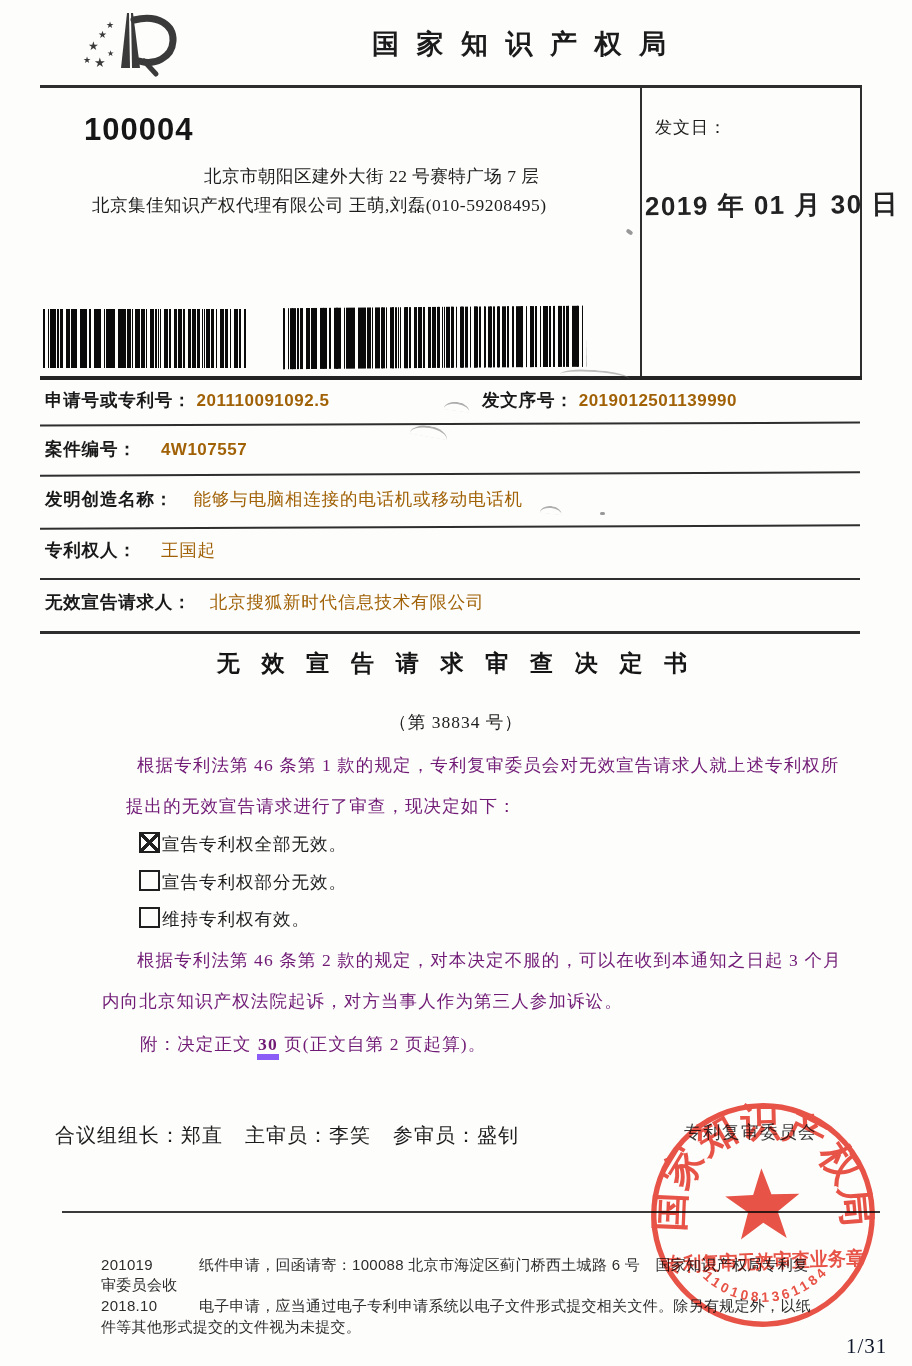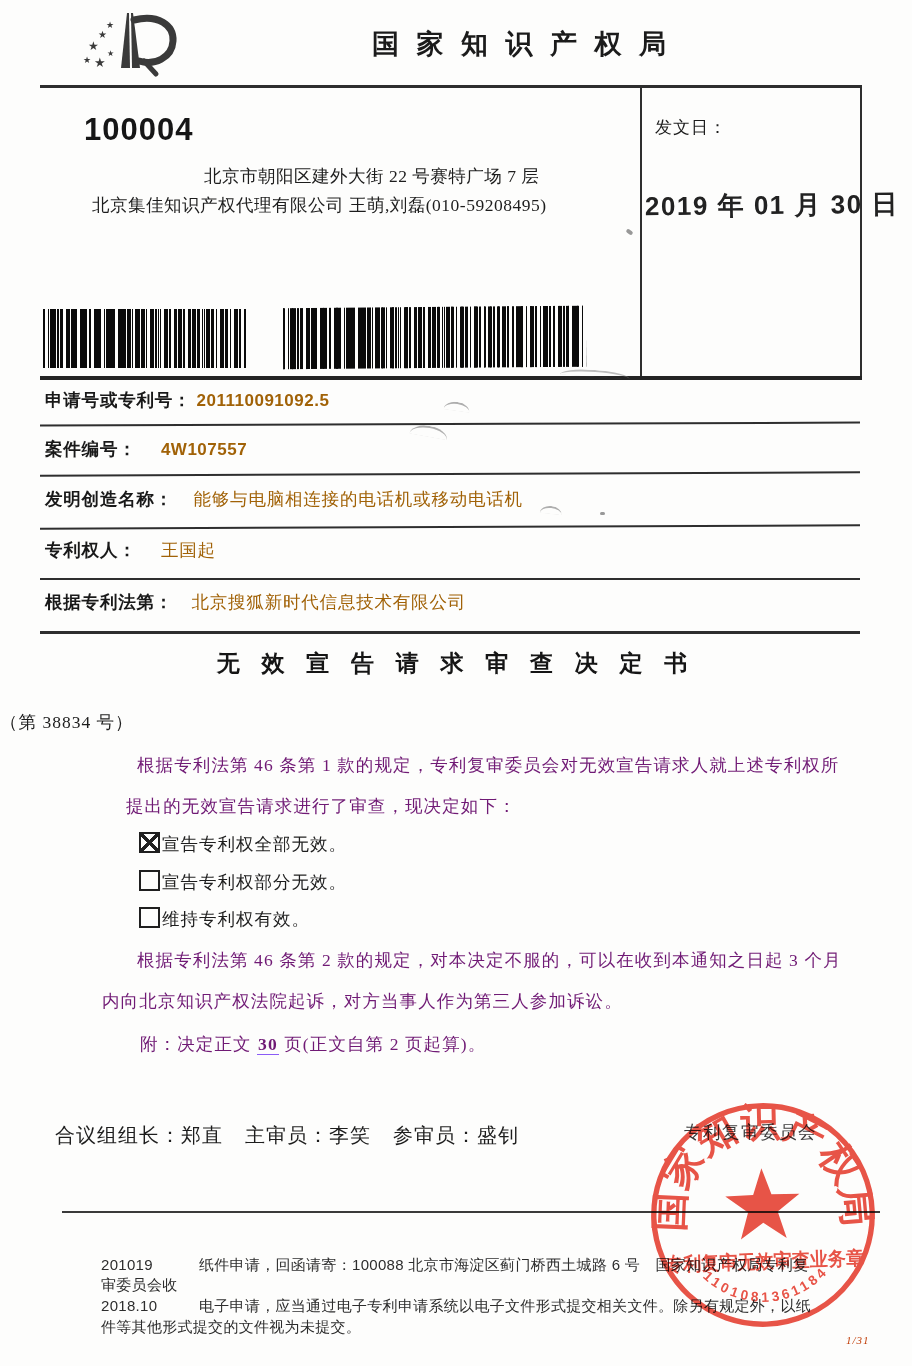--- a/index.html
+++ b/index.html
@@ -24,33 +24,33 @@
     background-image:
       repeating-linear-gradient(90deg,#0a0a0a 0 2px,transparent 2px 5px,#0a0a0a 5px 6px,transparent 6px 9px,#0a0a0a 9px 13px,transparent 13px 14px),
       repeating-linear-gradient(90deg,#0a0a0a 0 1px,transparent 1px 7px,#0a0a0a 7px 10px,transparent 10px 17px,#0a0a0a 17px 19px,transparent 19px 23px);
   }
   .frow{position:absolute;white-space:nowrap;font-size:17.5px;letter-spacing:0.8px;}
   .flabel{font-weight:bold;color:#191919;}
   .fval{color:#a16207;}
   .fval.num{font-weight:bold;font-family:"Liberation Sans","DejaVu Sans",sans-serif;font-size:17px;letter-spacing:0.5px;}
   .doc-title{left:0;top:648px;width:912px;text-align:center;font-size:23px;font-weight:bold;
     letter-spacing:8px;color:#151515;white-space:nowrap;}
-  .doc-no{left:0;top:710px;width:912px;text-align:left;font-size:17.5px;letter-spacing:1px;}
+  .doc-no{left:0;top:710px;width:912px;text-align:center;font-size:17.5px;letter-spacing:1px;}
   .bodyline{position:absolute;font-size:17.5px;letter-spacing:1.1px;white-space:nowrap;color:#701a75;}
   .opt{position:absolute;left:139px;font-size:17.5px;letter-spacing:1px;white-space:nowrap;}
   .cb{display:inline-block;width:17px;height:17px;border:2px solid #1f1f1f;vertical-align:-3px;margin-right:2px;background:#fdfdfc;}
   .cb.checked{background-image:
       linear-gradient(to bottom right,transparent 44%,#1f1f1f 44% 56%,transparent 56%),
       linear-gradient(to bottom left,transparent 44%,#1f1f1f 44% 56%,transparent 56%);}
-  .u{text-decoration:none;border-bottom:1px solid #8b5cf6;font-weight:bold;padding:0 1px;}
+  .u{text-decoration:none;border-bottom:6px solid #8b5cf6;font-weight:bold;padding:0 1px;}
   .panel-line{left:55px;top:1122px;font-size:20px;letter-spacing:1px;white-space:nowrap;}
   .panel-line .gap{display:inline-block;width:22px;}
   .committee{left:684px;top:1120px;font-size:17.5px;letter-spacing:1.5px;color:#3b3b3b;white-space:nowrap;}
   .footer{font-family:"Liberation Sans","DejaVu Sans",sans-serif;font-size:15px;color:#2d2d2d;letter-spacing:0.3px;white-space:nowrap;margin-top:40px;}
-  .pageno{left:846px;top:1334px;font-size:11px;color:#c2410c;letter-spacing:1px;font-style:italic;}
+  .pageno{left:846px;top:1334px;font-size:21px;color:#0f172a;letter-spacing:1px;}
   .stamp-wrap{left:646px;top:1098px;width:234px;height:234px;mix-blend-mode:multiply;opacity:0.93;transform:rotate(-2deg);}
   .artifact{position:absolute;border-top:2px solid #6f6f6f;border-radius:50%/100% 100% 0 0;opacity:0.55;}
   .speck{position:absolute;background:#555;opacity:0.6;border-radius:2px;}
 </style>
 </head>
 <body>
 
 <div class="page">
 
   <svg class="abs" style="left:82px;top:10px;" width="108" height="72" viewBox="0 0 108 72">
@@ -82,20 +82,24 @@
   <div class="abs addr1">北京市朝阳区建外大街 22 号赛特广场 7 层</div>
   <div class="abs addr2">北京集佳知识产权代理有限公司  王萌,刘磊(010-59208495)</div>
 
   <div class="barcode" style="left:43px;top:309px;width:203px;height:59px;"></div>
   <div class="barcode" style="left:283px;top:307px;width:303px;height:61px;transform:rotate(-0.5deg);"></div>
 
   <div class="frow" style="left:45px;top:388px;">
     <span class="flabel">申请号或专利号：</span>
     <span class="fval num">201110091092.5</span>
   </div>
+  <div class="frow" style="left:482px;top:388px;">
+    <span class="flabel">发文序号：</span>
+    <span class="fval num">2019012501139990</span>
+  </div>
   <div class="hline" style="left:40px;top:423px;width:820px;height:2px;transform:rotate(-0.2deg);"></div>
 
   <div class="frow" style="left:45px;top:437px;">
     <span class="flabel">案件编号：</span>
     <span style="display:inline-block;width:14px;"></span>
     <span class="fval num">4W107557</span>
   </div>
   <div class="hline" style="left:40px;top:473px;width:820px;height:2px;transform:rotate(-0.25deg);"></div>
 
   <div class="frow" style="left:45px;top:487px;">
@@ -106,21 +110,21 @@
   <div class="hline" style="left:40px;top:526px;width:820px;height:2px;transform:rotate(-0.25deg);"></div>
 
   <div class="frow" style="left:45px;top:538px;">
     <span class="flabel">专利权人：</span>
     <span style="display:inline-block;width:14px;"></span>
     <span class="fval">王国起</span>
   </div>
   <div class="hline" style="left:40px;top:578px;width:820px;height:2px;"></div>
 
   <div class="frow" style="left:45px;top:590px;">
-    <span class="flabel">根据专利法第：</span>
+    <span class="flabel">无效宣告请求人：</span>
     <span style="display:inline-block;width:8px;"></span>
     <span class="fval">北京搜狐新时代信息技术有限公司</span>
   </div>
   <div class="hline" style="left:40px;top:631px;width:820px;height:2.5px;"></div>
 
   <div class="abs doc-title">无 效 宣 告 请 求 审 查 决 定 书</div>
   <div class="abs doc-no">（第 38834 号）</div>
 
   <div class="bodyline" style="left:137px;top:753px;">根据专利法第 46 条第 1 款的规定，专利复审委员会对无效宣告请求人就上述专利权所</div>
   <div class="bodyline" style="left:102px;top:794px;margin-left:24px;">提出的无效宣告请求进行了审查，现决定如下：</div>

